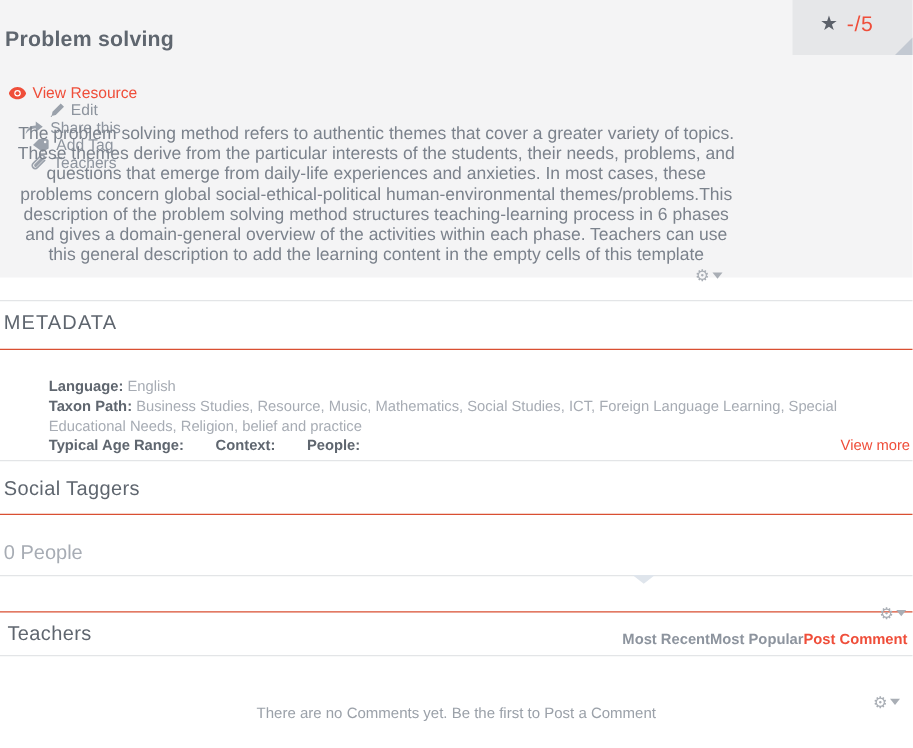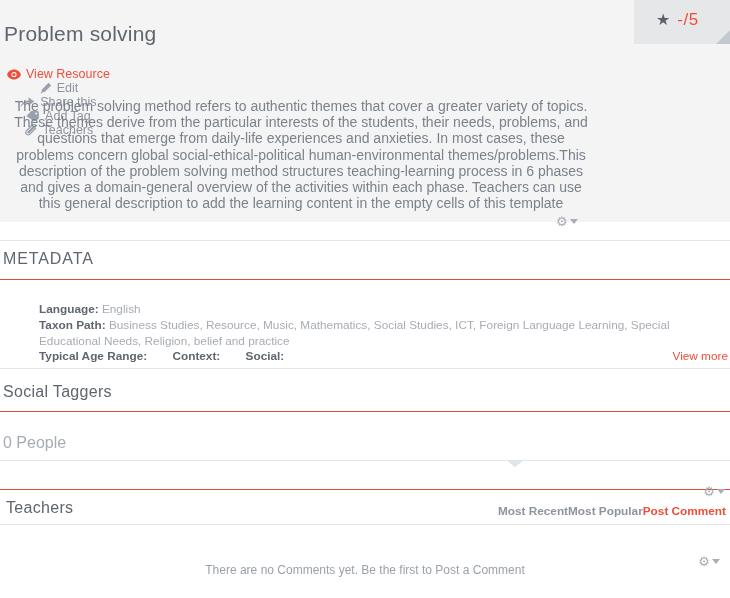--- a/index.html
+++ b/index.html
@@ -58,23 +58,23 @@
     width: 0;
     height: 0;
     border-left: 14px solid transparent;
     border-bottom: 14px solid #c3c9d2;
   }
 
   .page-title {
     position: absolute;
     top: 22px;
     left: 4px;
-    font-size: 21px;
+    font-size: 17px;
     color: #5f666f;
-    font-weight: normal;
+    font-weight: bold;
     margin: 0;
     letter-spacing: 0.2px;
   }
 
   
   .toolbar {
     position: absolute;
     top: 67px;
     left: 7px;
     display: flex;
@@ -331,21 +331,21 @@
       <span class="meta-label">Language:</span>
       <span>English</span>
     </div>
     <div class="meta-line">
       <span class="meta-label">Taxon Path:</span>
       <span>Business Studies, Resource, Music, Mathematics, Social Studies, ICT, Foreign Language Learning, Special Educational Needs, Religion, belief and practice</span>
     </div>
     <div class="meta-line">
       <span class="meta-inline-label">Typical Age Range:</span>
       <span class="meta-inline-label">Context:</span>
-      <span class="meta-inline-label">Social:</span>
+      <span class="meta-inline-label">People:</span>
     </div>
     <span class="view-more">View more</span>
   </div>
 </div>
 
 <div class="section" id="social-section">
   <div class="sec-rule-top"></div>
   <h2 class="sec-title">Social Taggers</h2>
   <div class="sec-rule-orange"></div>
   <div class="social-body">0 People</div>

